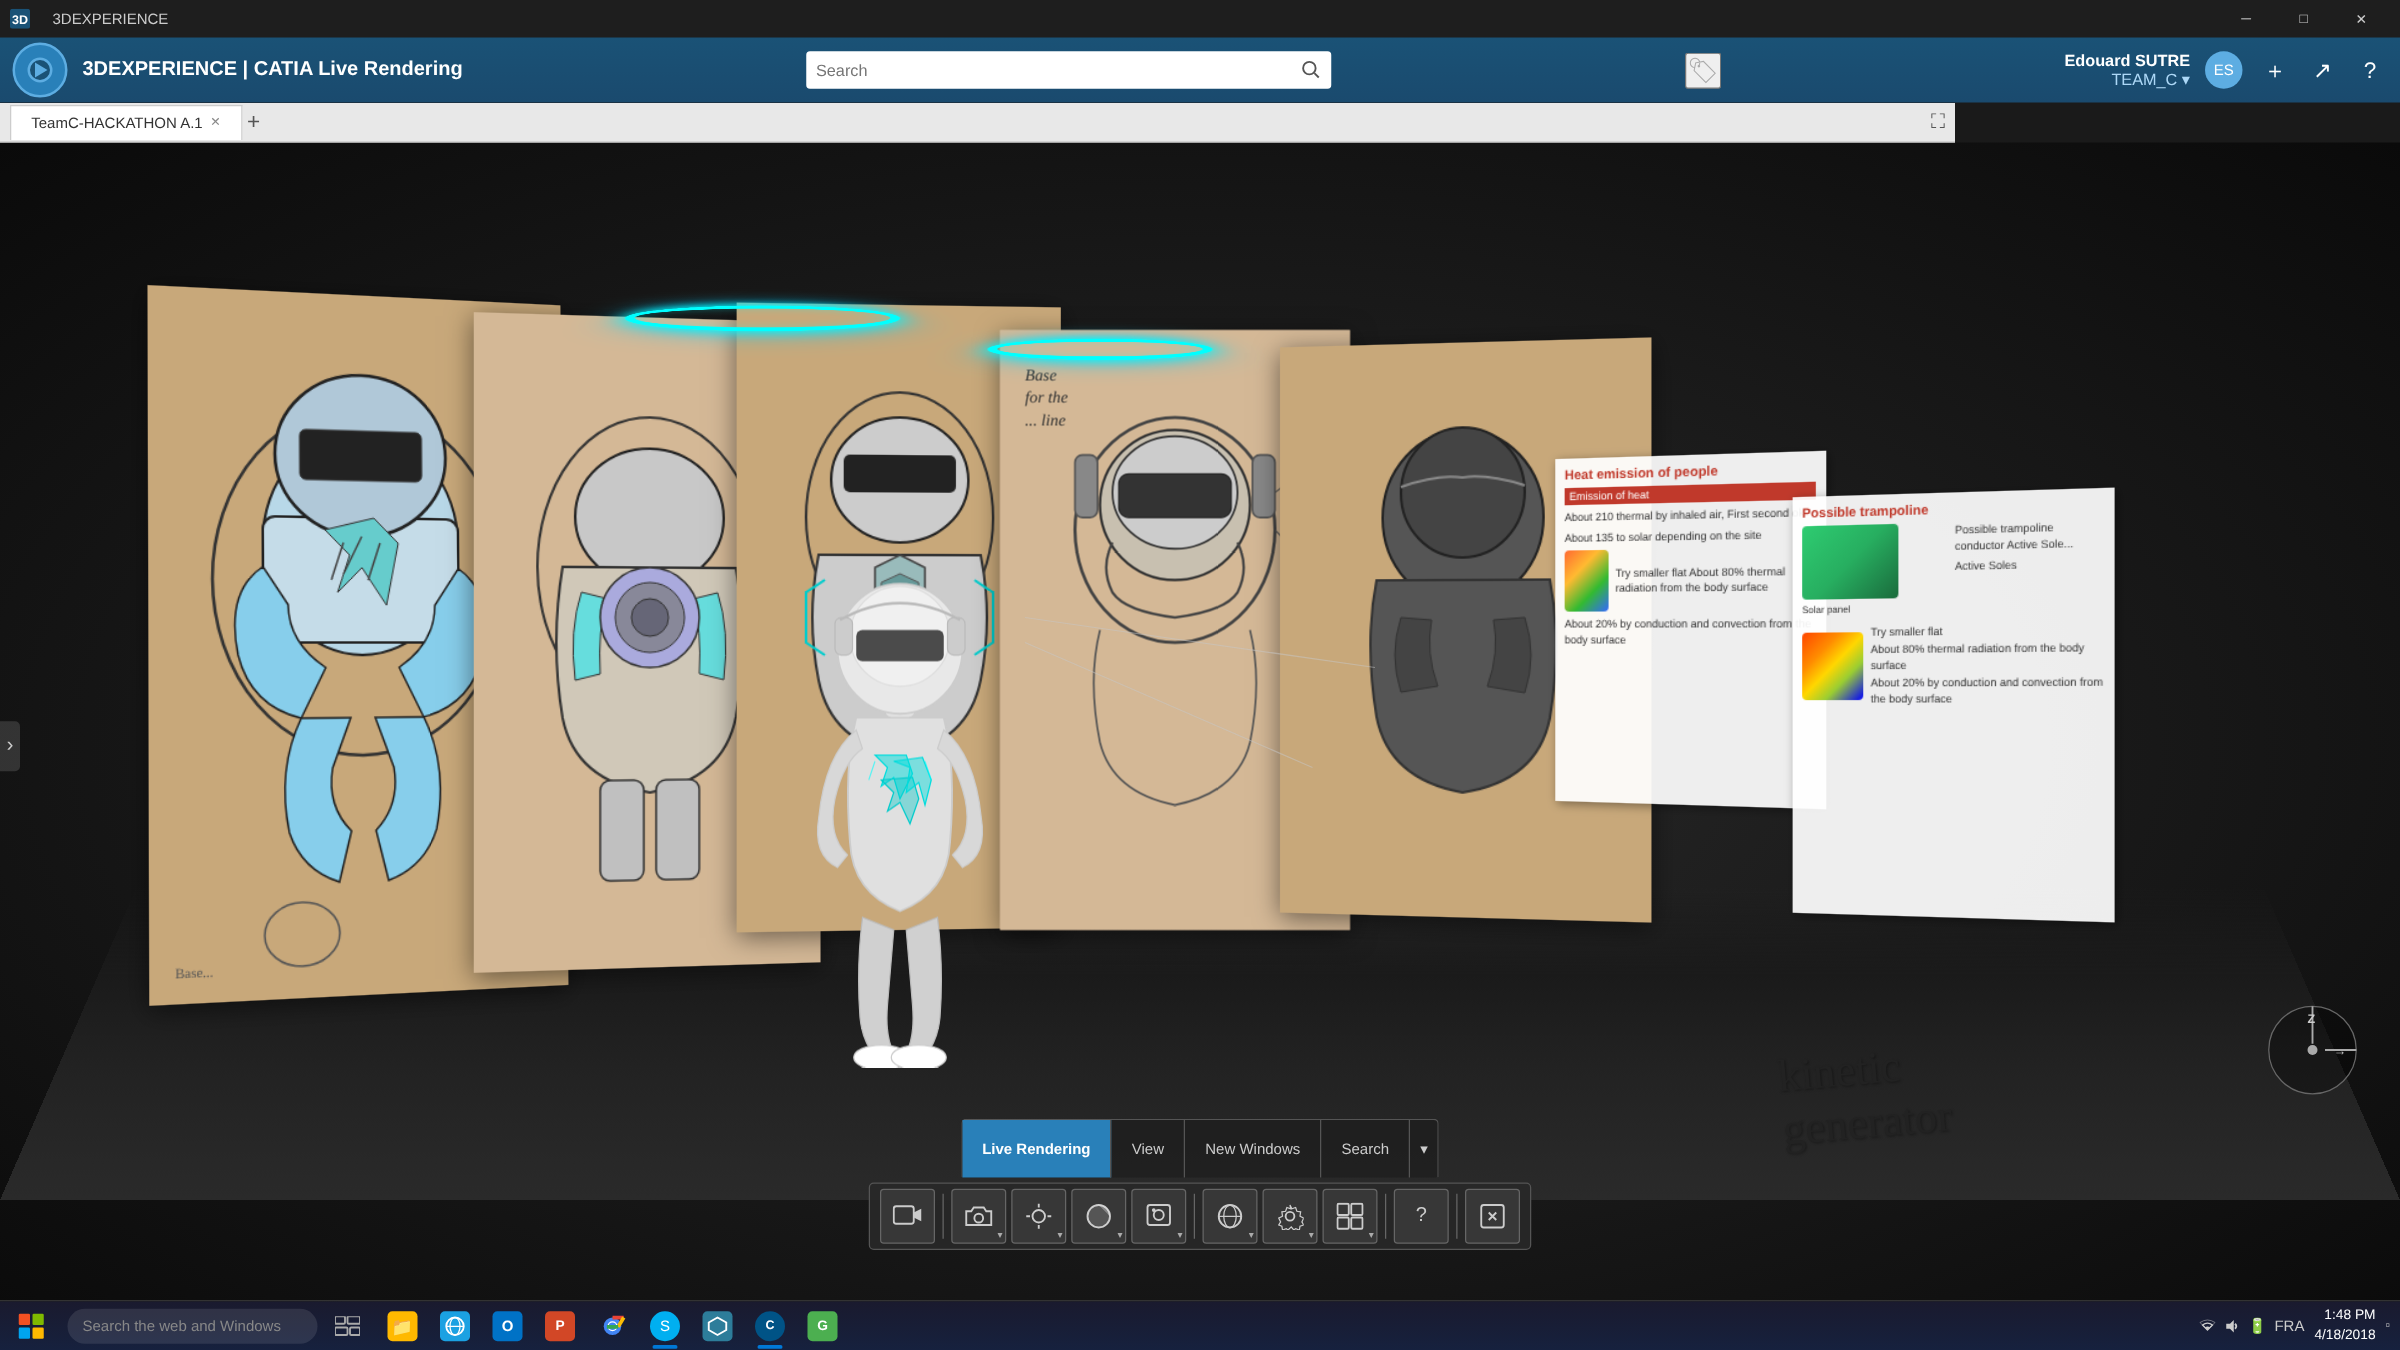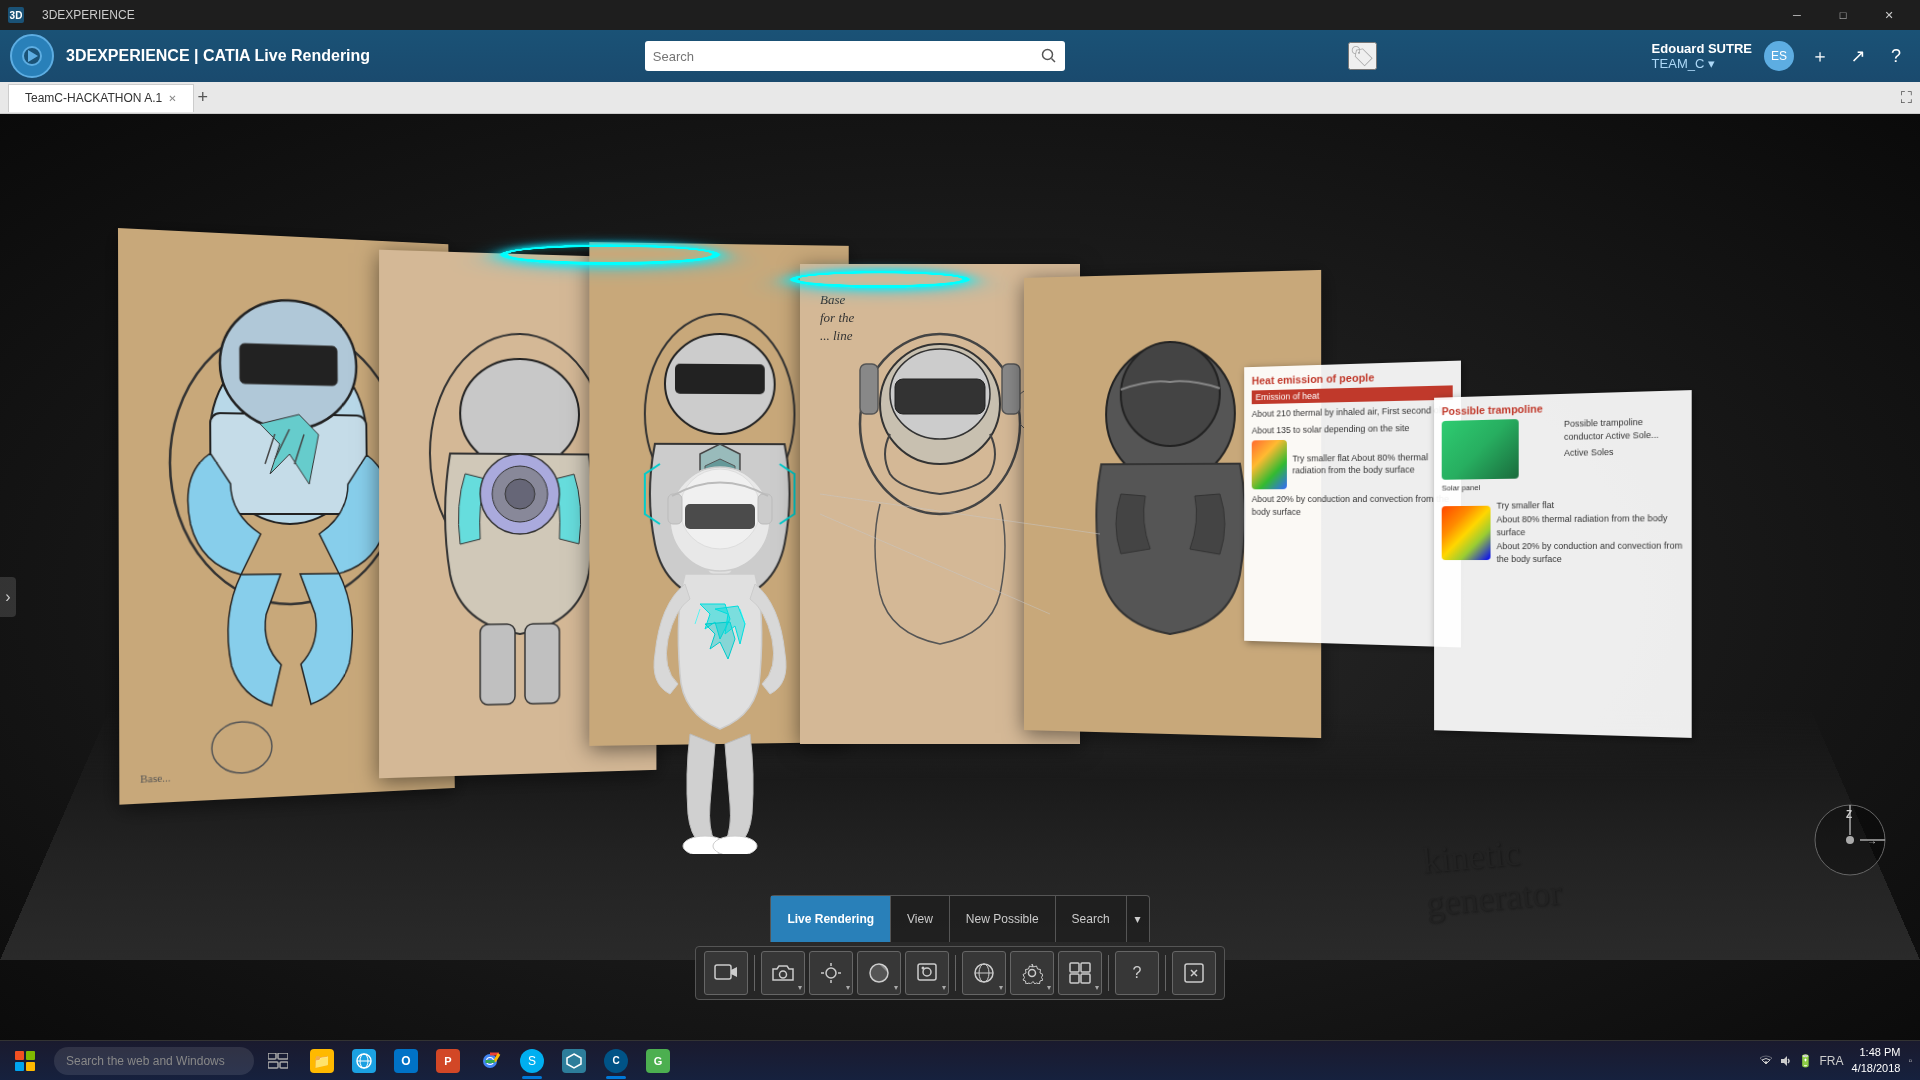--- a/index.html
+++ b/index.html
@@ -54,36 +54,36 @@
       background: transparent;
     }
     #search-icon-btn {
       background: none; border: none; cursor: pointer; color: #555;
       display: flex; align-items: center;
     }
 
     #tag-icon { color: #aaa; font-size: 20px; margin-left: 8px; cursor: pointer; }
 
     #toolbar-right { display: flex; align-items: center; gap: 12px; margin-left: auto; }
-    #user-info { text-align: left; }
+    #user-info { text-align: right; }
     #user-name { color: white; font-size: 13px; font-weight: 600; }
     #user-team { color: #add8f7; font-size: 13px; }
     #user-avatar {
       width: 30px; height: 30px; background: #5dade2; border-radius: 50%;
       display: flex; align-items: center; justify-content: center; color: white; font-size: 12px;
     }
     #toolbar-icons { display: flex; gap: 10px; align-items: center; }
     .toolbar-icon-btn {
       color: white; font-size: 18px; cursor: pointer; background: none; border: none;
       width: 28px; height: 28px; display: flex; align-items: center; justify-content: center;
     }
 
     
     #tab-bar {
-      position: absolute; top: 82px; left: 0; width: 1920px; height: 32px;
+      position: absolute; top: 82px; left: 0; width: 1564px; height: 32px;
       background: #e8e8e8; display: flex; align-items: center; padding: 0 8px;
       z-index: 100; border-bottom: 1px solid #ccc;
     }
     .tab-item {
       height: 28px; padding: 0 16px; display: flex; align-items: center;
       background: white; border: 1px solid #ccc; border-bottom: none;
       font-size: 12px; color: #333; cursor: pointer; gap: 6px;
     }
     .tab-close { color: #888; font-size: 10px; }
     #tab-add { background: none; border: none; font-size: 18px; color: #555; cursor: pointer; margin-left: 4px; }
@@ -604,21 +604,21 @@
       <text x="57" y="44" fill="#ccc" font-size="10">→</text>
     </svg>
   </div>
 
   <div id="side-arrow">›</div>
 
   <div id="bottom-toolbar">
     <div id="toolbar-tabs">
       <div class="toolbar-tab active">Live Rendering</div>
       <div class="toolbar-tab">View</div>
-      <div class="toolbar-tab">New Possible</div>
+      <div class="toolbar-tab">New Windows</div>
       <div class="toolbar-tab">Search</div>
       <div id="toolbar-tab-expand">▾</div>
     </div>
 
     <div id="toolbar-strip">
 
       <button class="tool-btn">
         <svg width="24" height="20" viewBox="0 0 24 20">
           <rect x="1" y="2" width="16" height="14" rx="2" fill="none" stroke="#ccc" stroke-width="1.5"></rect>
           <path d="M17 7 L23 4 L23 14 L17 11 Z" fill="#ccc"></path>

